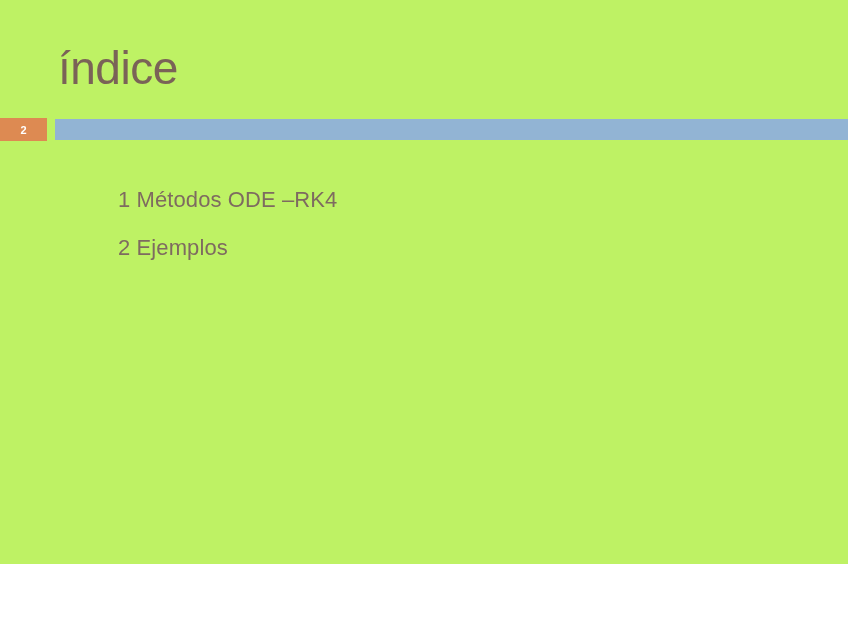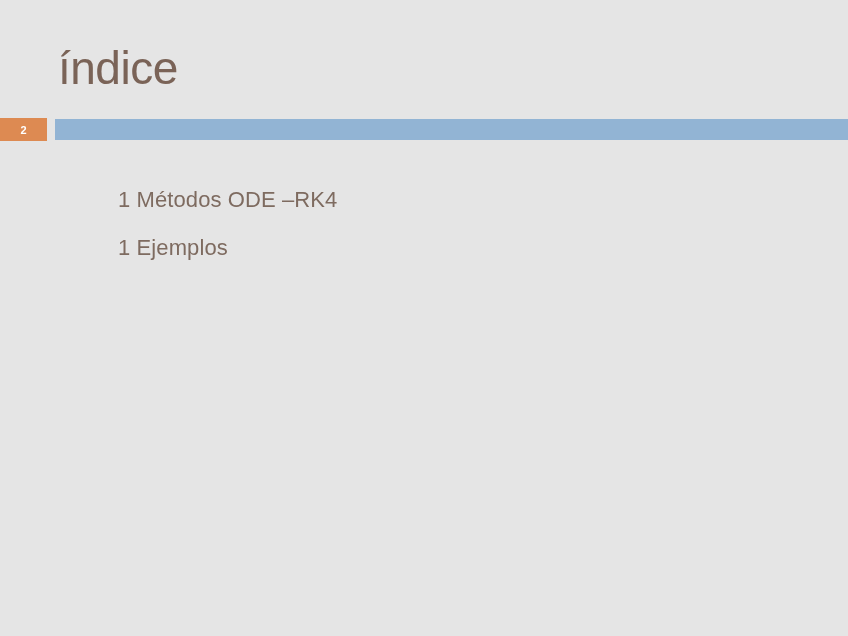--- a/index.html
+++ b/index.html
@@ -6,22 +6,22 @@
     margin: 0;
     padding: 0;
     background: #ffffff;
   }
   body {
     font-family: "Liberation Sans", sans-serif;
   }
   .slide {
     position: relative;
     width: 848px;
-    height: 636px;
-    background: #e5e5e5;
+    height: 564px;
+    background: #bef264;
     overflow: hidden;
   }
   
   .slide-title {
     position: absolute;
     left: 58px;
     top: 42px;
     font-size: 46px;
     line-height: 52px;
     font-weight: 400;
@@ -82,16 +82,16 @@
 
   <div class="slide-title">índice</div>
 
   <div class="divider">
     <div class="page-badge">2</div>
     <div class="divider-bar"></div>
   </div>
 
   <div class="content-list">
     <div class="content-item">1 Métodos ODE –RK4</div>
-    <div class="content-item">1 Ejemplos</div>
+    <div class="content-item">2 Ejemplos</div>
   </div>
 
 </div>
 
 </body></html>

